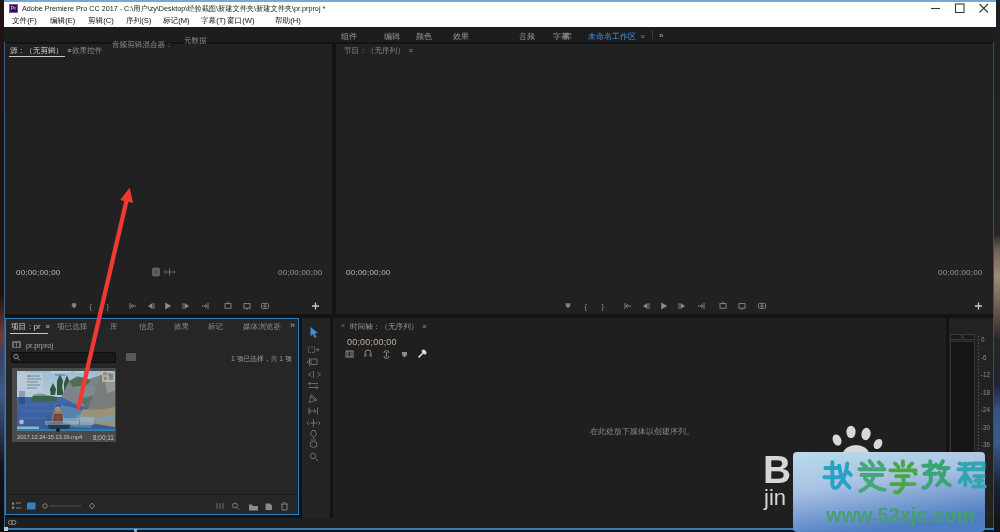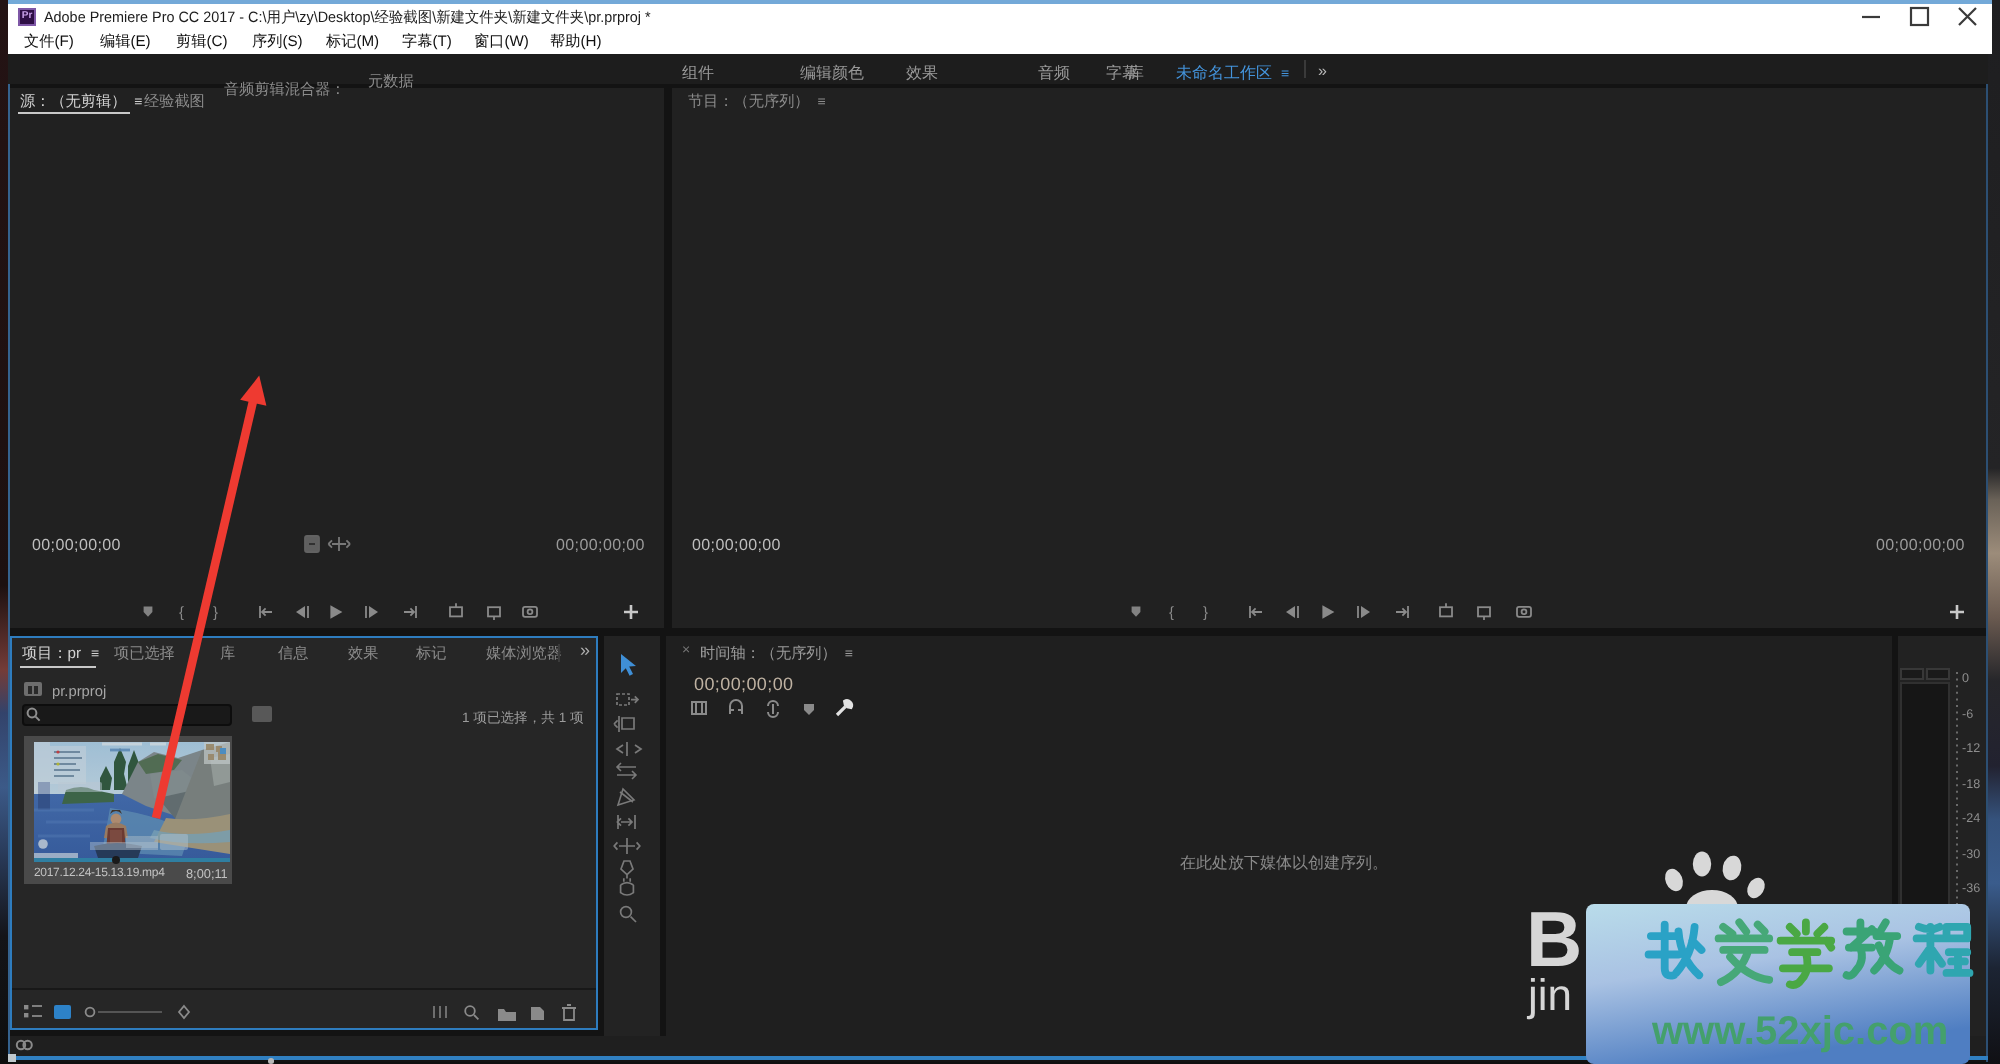--- a/index.html
+++ b/index.html
@@ -51,39 +51,39 @@
 </g>
     </svg>
 
 <div id="menurow"></div>
 <div class="mi" style="left:12px">文件(F)</div>
 <div class="mi" style="left:50px">编辑(E)</div>
 <div class="mi" style="left:88px">剪辑(C)</div>
 <div class="mi" style="left:126px">序列(S)</div>
 <div class="mi" style="left:163px">标记(M)</div>
 <div class="mi" style="left:201px">字幕(T)</div>
-<div class="mi" style="left:237px">窗口(W)</div>
+<div class="mi" style="left:227px">窗口(W)</div>
 <div class="mi" style="left:275px">帮助(H)</div>
 
 <div class="abs" id="wsbar"></div>
 <div class="ws" style="left:341px">组件</div>
-<div class="ws" style="left:400px">编辑</div>
+<div class="ws" style="left:384px">编辑</div>
 <div class="ws" style="left:416px">颜色</div>
 <div class="ws" style="left:453px">效果</div>
 <div class="ws" style="left:519px">音频</div>
 <div class="ws" style="left:553px">字幕</div>
 <div class="ws" style="left:564px">库</div>
 <div class="ws" style="left:588px;color:#4494dc">未命名工作区&nbsp;&nbsp;<span style="font-size:7px">≡</span></div>
 <div class="ws" style="left:652px;width:1px;height:9px;top:30px;background:#3a3a3a"></div>
 <div class="ws" style="left:659px;color:#b8b8b8">»</div>
 
 <div class="pane" id="srcpane"></div>
 <div class="tab tabon" style="left:10px;top:46px">源：（无剪辑）<span style="margin-left:4px;font-size:7px">≡</span></div>
 <div class="abs" style="left:9px;top:56px;width:56px;height:1px;background:#c8c8c8"></div>
-<div class="tab" style="left:72px;top:46px">经验截图</div>
+<div class="tab" style="left:72px;top:46px">效果控件</div>
 <div class="tab" style="left:112px;top:40px">音频剪辑混合器：</div>
 <div class="tab" style="left:184px;top:36px">元数据</div>
 <div class="tc" style="left:16px;top:268px;color:#bdbdbd">00;00;00;00</div>
 <div class="tc" style="left:278px;top:268px">00;00;00;00</div>
 <div class="pane" id="prgpane"></div>
 <div class="tab" style="left:344px;top:46px">节目：（无序列）<span style="margin-left:4px;font-size:7px">≡</span></div>
 <div class="tc" style="left:346px;top:268px;color:#bdbdbd">00;00;00;00</div>
 <div class="tc" style="left:938px;top:268px">00;00;00;00</div>
 <div class="pane" id="projpane"></div>
 <div class="tab tabon" style="left:11px;top:322px">项目：pr<span style="margin-left:5px;font-size:7px">≡</span></div>

